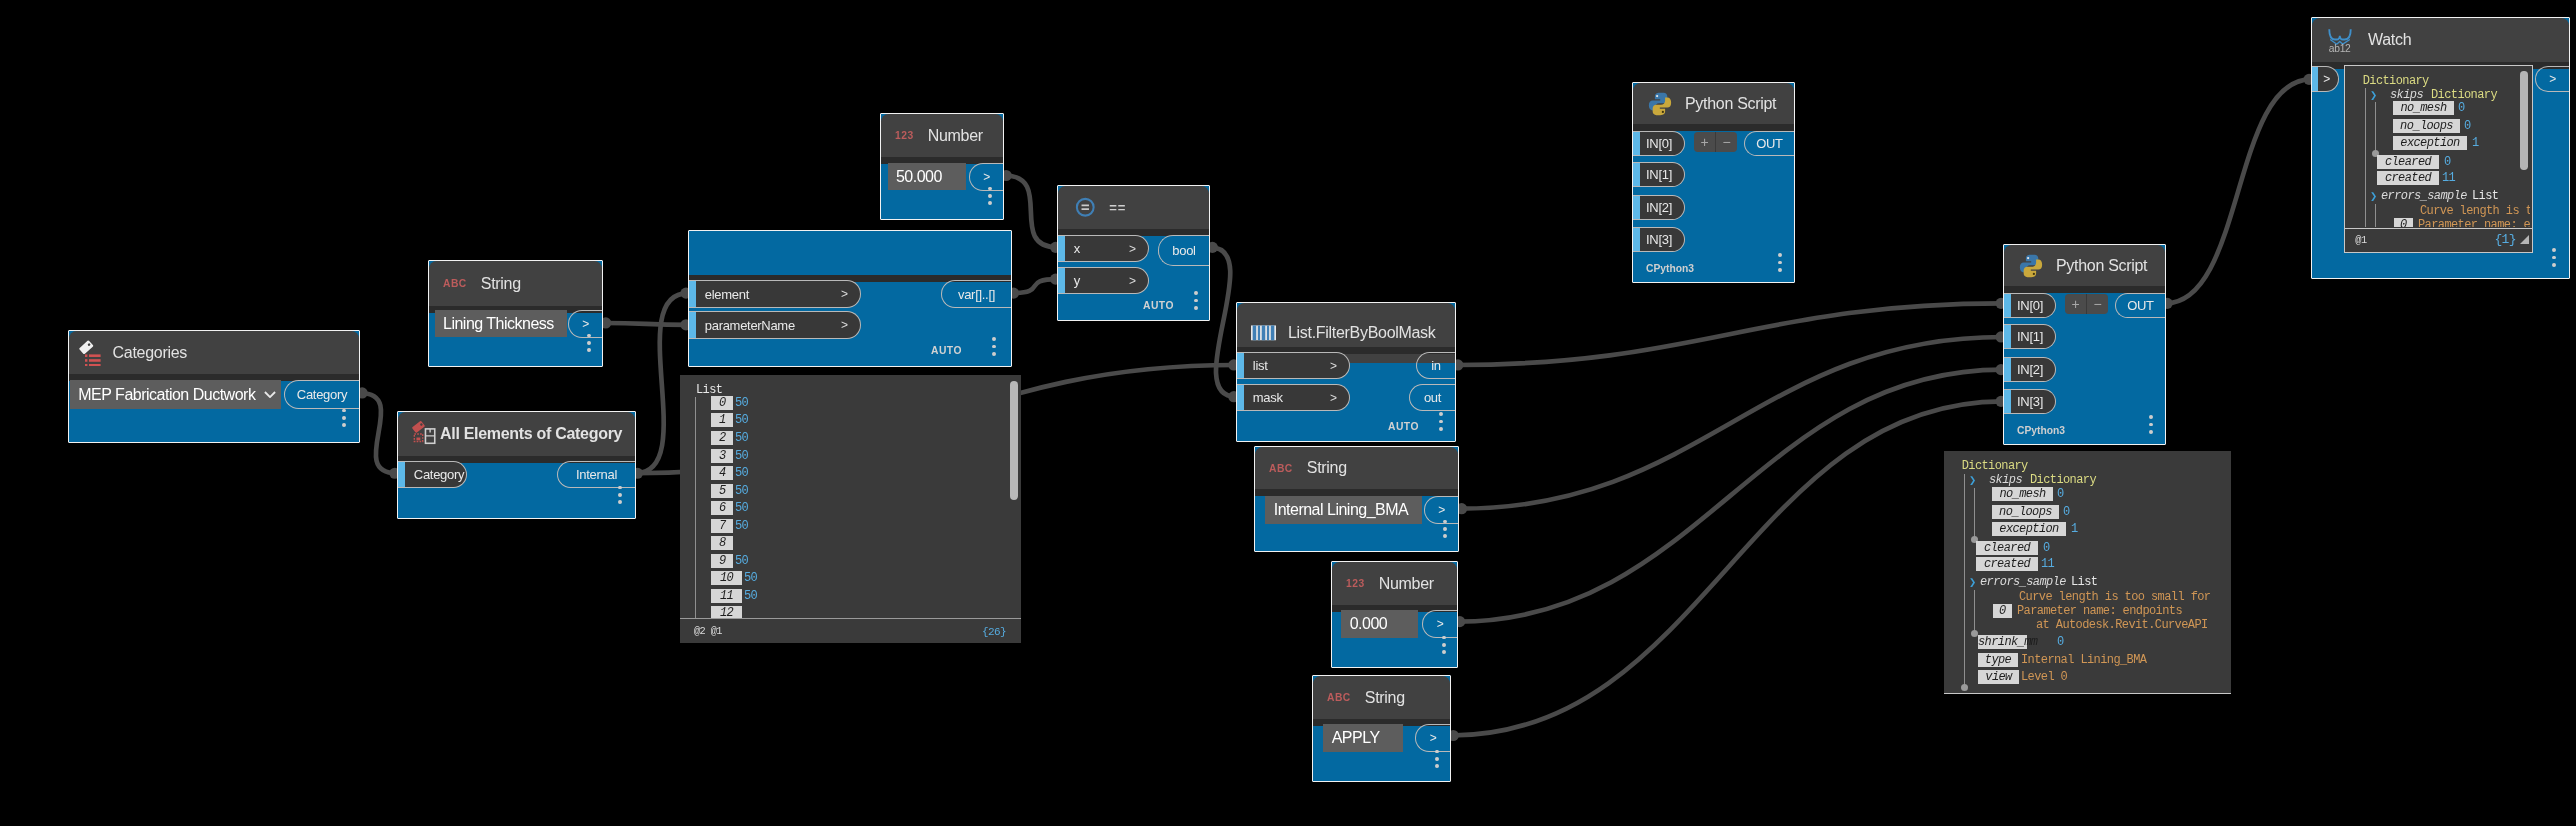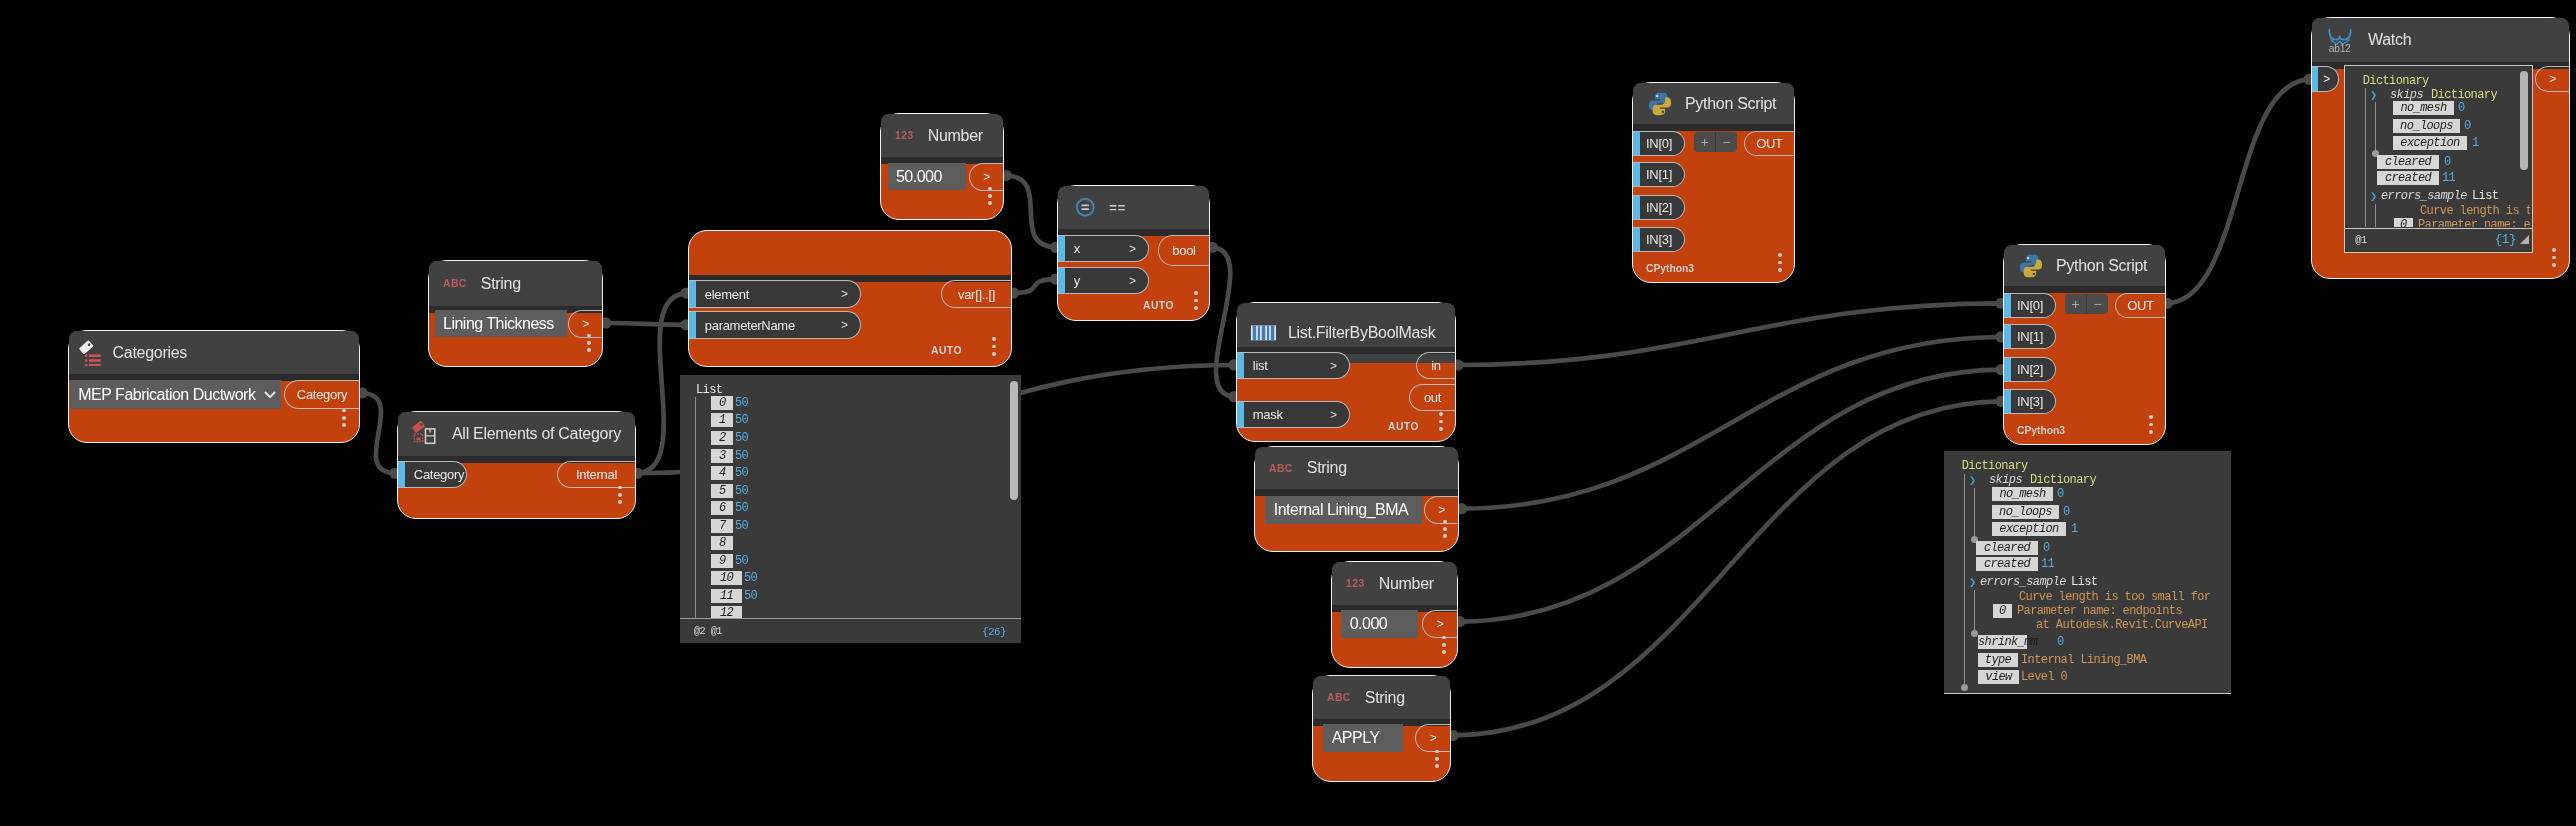--- a/index.html
+++ b/index.html
@@ -1,19 +1,19 @@
 <!DOCTYPE html>
 <html style="font-size:15px"><head>
 <meta charset="utf-8">
 <style>
 html,body{margin:0;padding:0;background:#000;}
 #canvas{position:relative;width:2576px;height:827px;background:#000;overflow:hidden;
   font-family:"Liberation Sans",sans-serif;}
 #wires{position:absolute;left:0;top:0;}
-.node{position:absolute;background:#c2410c;border:1.9px solid #f2f2f2;border-radius:19px;
+.node{position:absolute;background:#0369a1;border:1.9px solid #f2f2f2;border-radius:1px;
   box-sizing:border-box;color:#e9e9e9;}
 .hdr{position:absolute;left:0;top:0;right:0;height:43px;background:#414141;
   border-radius:7.5px 7.5px 0 0;display:flex;align-items:center;padding-left:14px;
   font-size:16px;letter-spacing:-0.3px;color:#e2e2e2;white-space:nowrap;overflow:hidden;}
 .hdr .ttl{margin-left:14px;}
 .div{position:absolute;left:0;top:43px;right:0;height:6.5px;background:#2b2b2b;}
 .pin{position:absolute;left:0;height:28px;border:1.9px solid #b9b9b9;border-left:none;
   border-radius:0 15px 15px 0;box-sizing:border-box;display:flex;align-items:center;
   font-size:13px;color:#e9e9e9;background:#383838;white-space:nowrap;}
 .pin .bar{width:6.5px;align-self:stretch;background:#5db8e8;flex:0 0 auto;}
@@ -136,21 +136,21 @@
    <g transform="rotate(-38 7 7)">
             <rect x="0.5" y="3.5" width="12.5" height="7.5" rx="1.2" fill="#c2504f"></rect>
             <circle cx="10.8" cy="7.2" r="1.3" fill="#414141"></circle>
           </g>
    <rect x="2.5" y="15" width="9" height="8" fill="none" stroke="#c2504f" stroke-width="1.5" stroke-dasharray="1.8 1.3"></rect>
    <rect x="4.8" y="18.8" width="4.2" height="3" fill="#c2504f"></rect>
    <rect x="14.5" y="9.5" width="10" height="15.5" fill="none" stroke="#cfcfcf" stroke-width="1.7"></rect>
    <line x1="14.5" y1="17" x2="24.5" y2="17" stroke="#cfcfcf" stroke-width="1.5"></line>
           <line x1="19.5" y1="9.5" x2="19.5" y2="13.5" stroke="#cfcfcf" stroke-width="1.5"></line>
   </svg>
-        <span class="ttl" style="margin-left:14px;">All Elements of Category</span>
+        <span class="ttl" style="margin-left:2px;font-weight:bold;">All Elements of Category</span>
       </div>
  <div class="div" style="top:44px;"></div>
  <div class="pin" style="top:49px;width:69px;height:27px;">
         <span class="bar"></span>
         <span class="nm">Category</span>
       </div>
  <div class="pout" style="top:49px;height:27px;width:78px;">Internal</div>
  <div class="dots" style="right:13px;bottom:10.3px;">
         <i></i>
         <i></i>
@@ -234,21 +234,21 @@
           </g>
   </svg>
         <span class="ttl" style="margin-left:12px;">List.FilterByBoolMask</span>
       </div>
  <div class="div" style="top:44px;"></div>
  <div class="pin" style="top:49px;width:113px;height:27px;">
         <span class="bar"></span>
         <span class="nm">list</span>
         <span class="gt">&gt;</span>
       </div>
- <div class="pin" style="top:98px;width:113px;height:27px;">
+ <div class="pin" style="top:81px;width:113px;height:27px;">
         <span class="bar"></span>
         <span class="nm">mask</span>
         <span class="gt">&gt;</span>
       </div>
  <div class="pout" style="top:49px;height:27px;width:39px;">in</div>
  <div class="pout" style="top:81px;height:27px;width:46px;">out</div>
  <div class="auto" style="right:36px;bottom:9.3px;">AUTO</div>
  <div class="dots" style="right:12px;bottom:6.5px;">
         <i></i>
         <i></i>

